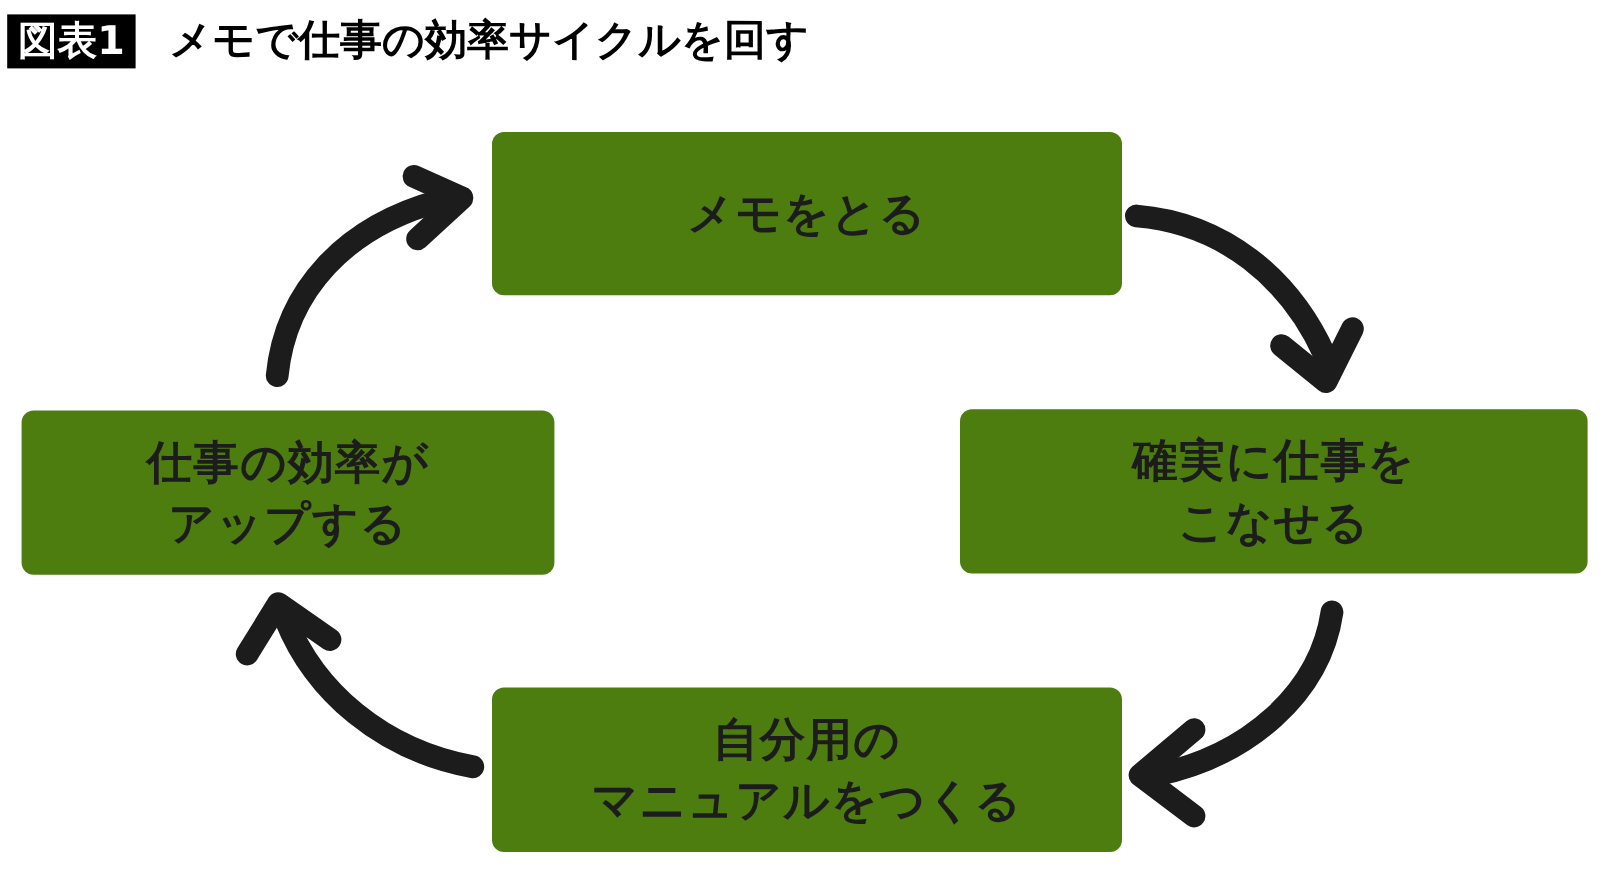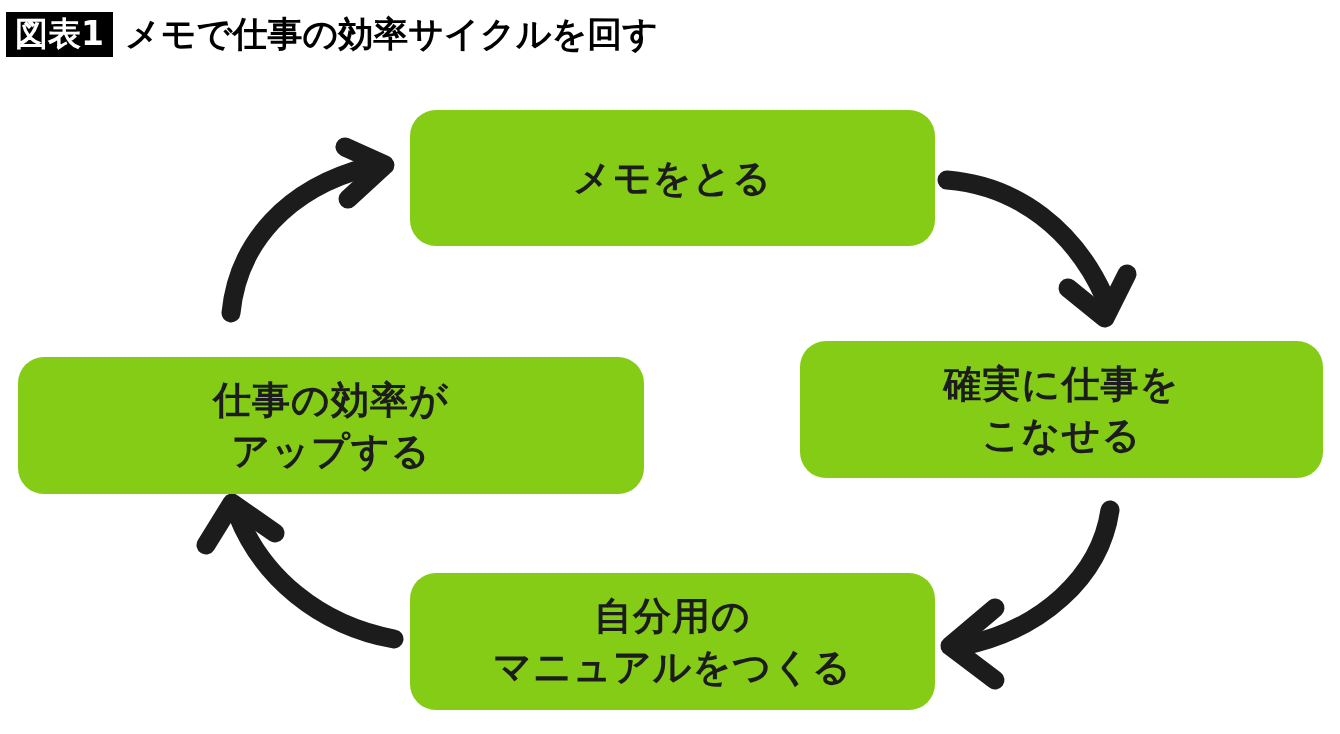--- a/index.html
+++ b/index.html
@@ -18,20 +18,21 @@
 
   
   #header {
     position: absolute;
     left: 0;
     top: 0;
     width: 1340px;
     height: 68px;
     display: flex;
     align-items: center;
+    gap: 16px;
   }
   #figure-badge {
     display: inline-flex;
     align-items: center;
     justify-content: center;
     background: #000000;
     color: #ffffff;
     font-weight: bold;
     font-size: 33px;
     line-height: 1;
@@ -61,41 +62,41 @@
     position: absolute;
     left: 0;
     top: 0;
     width: 1340px;
     height: 734px;
     pointer-events: none;
   }
 
   .node {
     position: absolute;
-    background: #84cc16;
-    border-radius: 26px;
+    background: #4d7c0f;
+    border-radius: 10px;
     display: flex;
     align-items: center;
     justify-content: center;
     text-align: center;
     box-sizing: border-box;
   }
   .node-label {
     font-size: 38px;
     font-weight: bold;
     color: #1c1c1c;
     line-height: 1.32;
     letter-spacing: 1px;
     white-space: pre-line;
   }
 
   #node-memo   { left: 410px; top: 110px;  width: 525px; height: 136px; }
   #node-work   { left: 800px; top: 341px;  width: 523px; height: 137px; }
   #node-manual { left: 410px; top: 573px;  width: 525px; height: 137px; }
-  #node-effic  { left: 18px;  top: 357px;  width: 626px; height: 137px; }
+  #node-effic  { left: 18px;  top: 342px;  width: 444px; height: 137px; }
 </style>
 </head>
 <body>
 
 <div id="header">
   <span id="figure-badge">図表1</span>
   <span id="figure-title">メモで仕事の効率サイクルを回す</span>
 </div>
 
 <div id="cycle">

